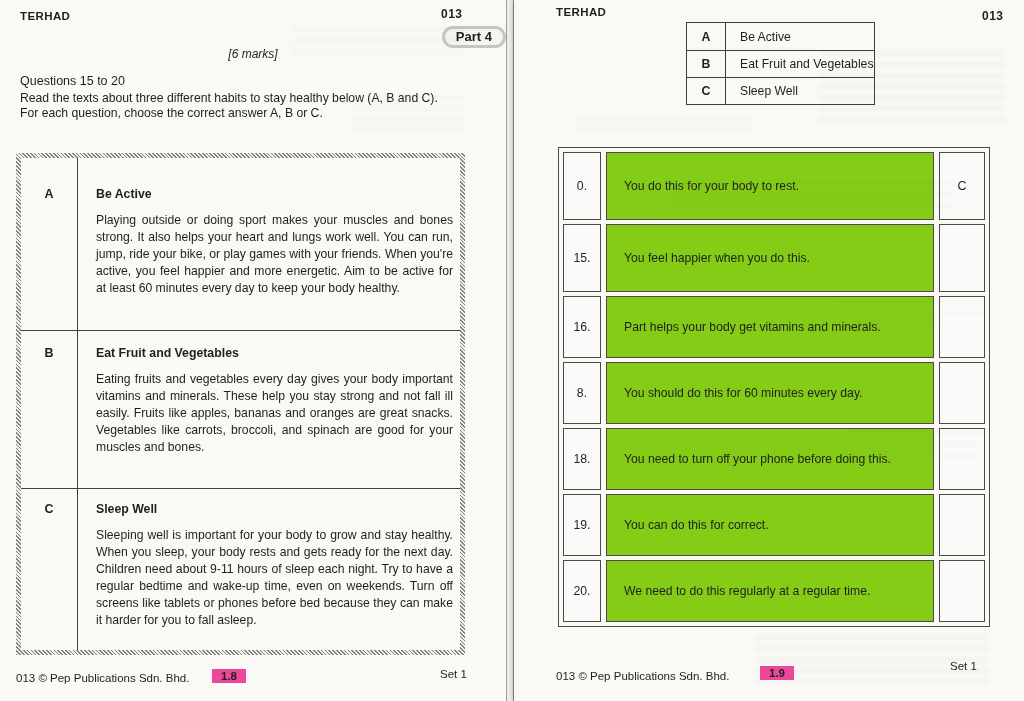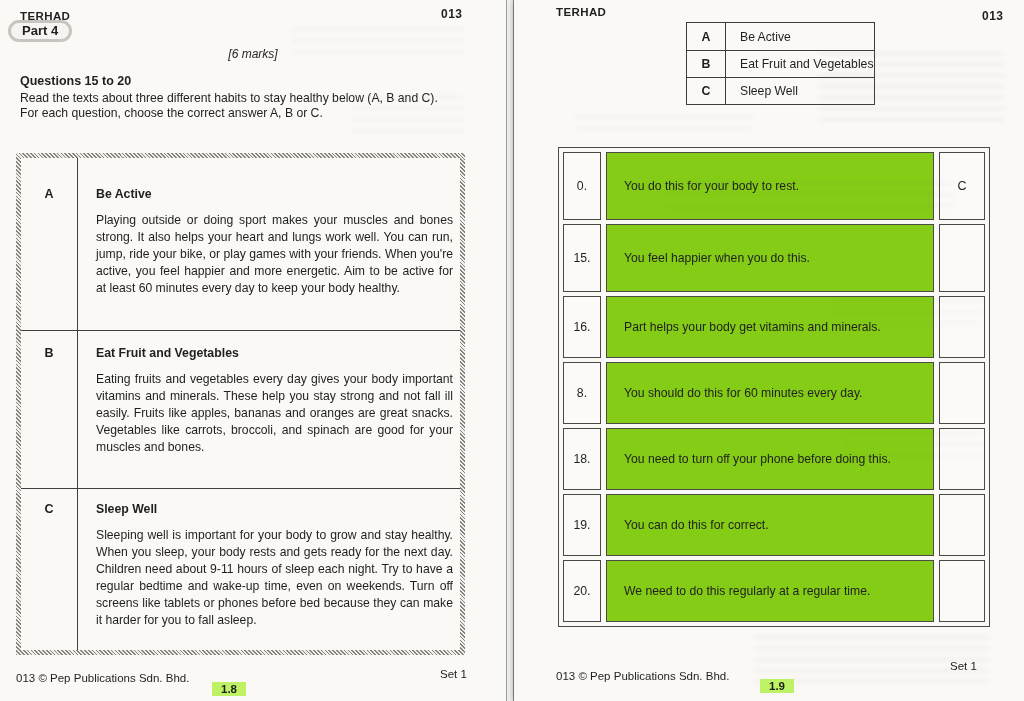--- a/index.html
+++ b/index.html
@@ -14,26 +14,26 @@
   .page-right { left:514px; width:510px; }
   .seam { position:absolute; left:506px; top:0; width:8px; height:701px;
           background:linear-gradient(90deg,#9c9c9a 0 1px,#efefed 1px 7px,#8e8e8c 7px 8px); }
 
   .terhad { position:absolute; font-weight:bold; font-size:11.5px; letter-spacing:.4px; }
   .pcode  { position:absolute; font-weight:bold; font-size:12px; letter-spacing:.5px; }
 
   
   .lp-terhad { left:20px; top:10px; }
   .lp-code   { left:441px; top:7px; }
-  .pill-wrap { position:absolute; left:0; top:20px; width:100%; text-align:left;margin-left:8px; }
+  .pill-wrap { position:absolute; left:0; top:26px; width:100%; text-align:right; }
   .pill { display:inline-block; border:3px solid #c6c5bf; background:#f5f4f0;
           border-radius:12px; padding:0 11px; font-weight:bold; font-size:13px; line-height:16px; }
   .marks { position:absolute; left:0; top:47px; width:100%; text-align:center;
            font-style:italic; font-size:12px; }
-  .qhead { position:absolute; left:20px; top:74px; font-weight:bold; font-size:12.5px; }
+  .qhead { position:absolute; left:20px; top:74px; font-weight:normal; font-size:12.5px; }
   .instr { position:absolute; left:20px; top:91px; width:456px;
            font-size:12.2px; line-height:14.8px; }
   .instr b { font-weight:normal;text-align:right; }
 
   
   .habits { position:absolute; left:16px; top:153px; width:449px; height:502px;
             display:flex; flex-direction:column; background:#faf9f6;
             border:5px solid #b3b2ad;
             border-image:repeating-linear-gradient(45deg,#84837e 0 1.2px,#f0efeb 1.2px 2.7px) 5; }
   .habit { display:flex; }
@@ -44,22 +44,22 @@
              font-weight:bold; font-size:12.5px; }
   .hbody   { flex:1; padding-left:18px; padding-right:7px; }
   .habit-a .hletter,.habit-a .hbody { padding-top:29px; }
   .habit-b .hletter,.habit-b .hbody { padding-top:15px; }
   .habit-c .hletter,.habit-c .hbody { padding-top:13px; }
   .htitle { font-weight:bold; font-size:12.3px; margin-bottom:11px; }
   .htext  { font-size:12.2px; line-height:16.9px; text-align:justify; }
 
   
   .pub  { position:absolute; font-size:11.5px;text-align:center; }
-  .pnum { position:absolute; background:#bef264; padding:1px 9px;
-          font-weight:bold; font-size:11.5px;margin-top:13px; }
+  .pnum { position:absolute; background:#ec4899; padding:1px 9px;
+          font-weight:bold; font-size:11.5px; }
   .pset { position:absolute; font-size:11.5px; }
   .lp-pub  { left:16px;  top:672px; }
   .lp-pnum { left:212px; top:669px; }
   .lp-set  { left:440px; top:668px; }
   .rp-pub  { left:42px;  top:670px; }
   .rp-pnum { left:246px; top:666px; }
   .rp-set  { left:436px; top:660px; }
 
   
   .rp-terhad { left:42px;  top:6px; }

